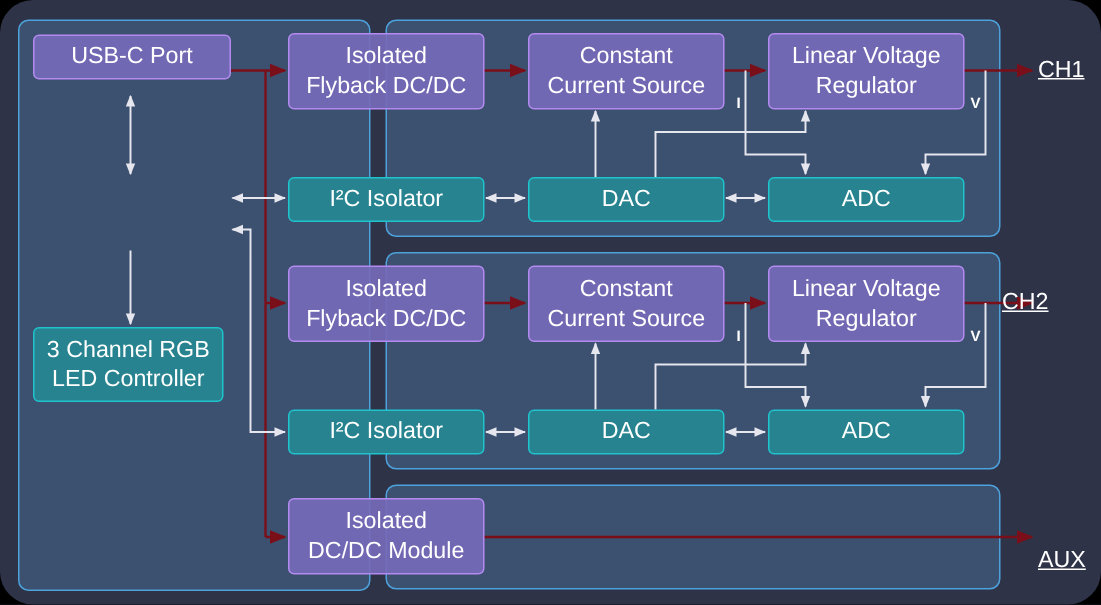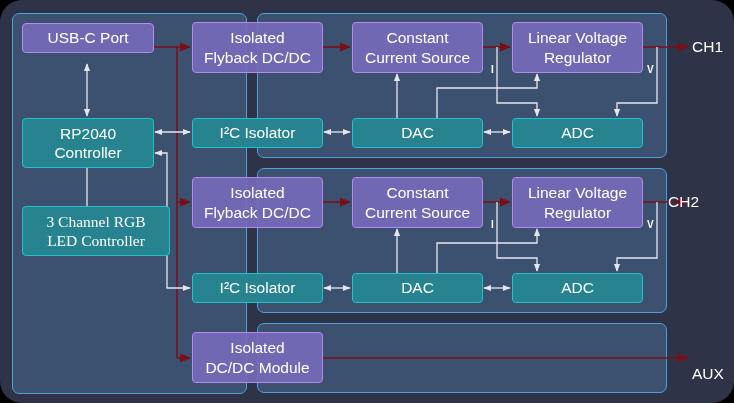--- a/index.html
+++ b/index.html
@@ -2,21 +2,21 @@
 <html><head>
   <meta charset="utf-8">
   <style>
     html, body { margin: 0; padding: 0; background: #000; }
     body { width: 734px; height: 403px; overflow: hidden; font-family: "Liberation Sans", sans-serif; }
     #canvas { position: absolute; left: 0; top: 0; width: 734px; height: 403px; background: #2f3348; border-radius: 22px; overflow: hidden; }
     .panel { position: absolute; background: #3c5170; border: 1.5px solid #4da2dc; border-radius: 7px; box-sizing: border-box; }
     .box { position: absolute; box-sizing: border-box; border-radius: 4px; color: #ffffff; font-size: 15.5px; line-height: 19.5px; display: flex; align-items: center; justify-content: center; text-align: center; white-space: pre-line; }
     .box.purple { background: rgba(118, 106, 184, 0.92); border: 1.5px solid #b48af0; }
     .box.teal { background: #26838f; border: 1.5px solid #1fc3cc; }
-    .out-label { position: absolute; color: #fff; font-size: 15.5px; line-height: 18px; }
+    .out-label { position: absolute; color: #fff; font-size: 15.5px; line-height: 18px; text-decoration: underline; }
     .sig-label { position: absolute; color: #fff; font-size: 10px; font-weight: bold; line-height: 12px; }
     svg#wires { position: absolute; left: 0; top: 0; width: 734px; height: 403px; pointer-events: none; }
     svg#power { position: absolute; left: 0; top: 0; width: 734px; height: 403px; pointer-events: none; }
   </style>
 </head>
 <body>
 
 <div id="canvas">
 
   <div class="panel" style="left:12px; top:13px; width:235px; height:381px;"></div>
@@ -77,23 +77,21 @@
       <path d="M324,288 L350,288" marker-start="url(#arrWs)" marker-end="url(#arrW)"></path>
       <path d="M484,288 L510,288" marker-start="url(#arrWs)" marker-end="url(#arrW)"></path>
       <path d="M397,273 L397,229" marker-end="url(#arrW)"></path>
       <path d="M437,273 L437,243 L537,243 L537,229" marker-end="url(#arrW)"></path>
       <path d="M497,202 L497,258 L537,258 L537,271" marker-end="url(#arrW)"></path>
       <path d="M657,202 L657,258 L617,258 L617,271" marker-end="url(#arrW)"></path>
     </g>
   </svg>
 
   <div class="box purple" style="left:22px; top:23px; width:132px; height:30px;">USB-C Port</div>
-  <div class="box teal" style="left:22px; top:118px; width:132px; height:50px;">RP2040
-Controller</div>
-  <div class="box teal" style="left:22px; top:206px; width:148px; height:50px;font-family:Liberation Serif, serif;">3 Channel RGB
+  <div class="box teal" style="left:22px; top:218px; width:127px; height:50px;">3 Channel RGB
 LED Controller</div>
 
   <div class="box purple" style="left:192px; top:22px; width:131px; height:51px;">Isolated
 Flyback DC/DC</div>
   <div class="box teal" style="left:192px; top:118px; width:131px; height:30px;">I²C Isolator</div>
   <div class="box purple" style="left:352px; top:22px; width:131px; height:51px;">Constant
 Current Source</div>
   <div class="box teal" style="left:352px; top:118px; width:131px; height:30px;">DAC</div>
   <div class="box purple" style="left:512px; top:22px; width:131px; height:51px;">Linear Voltage
 Regulator</div>

